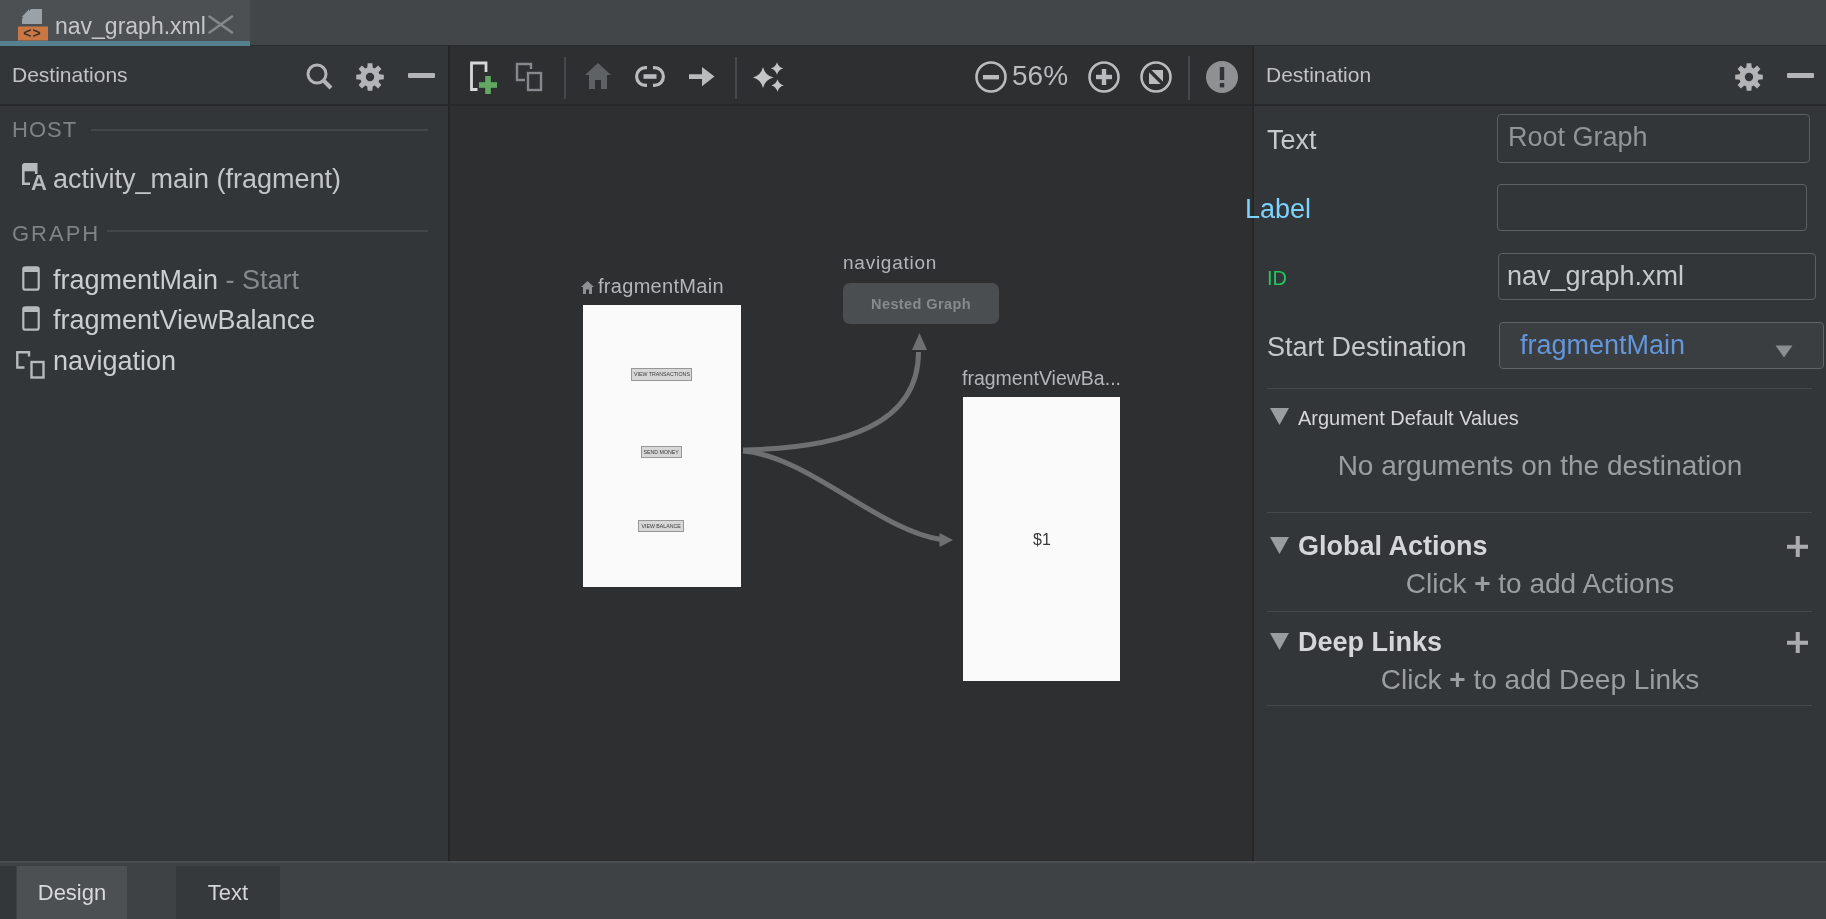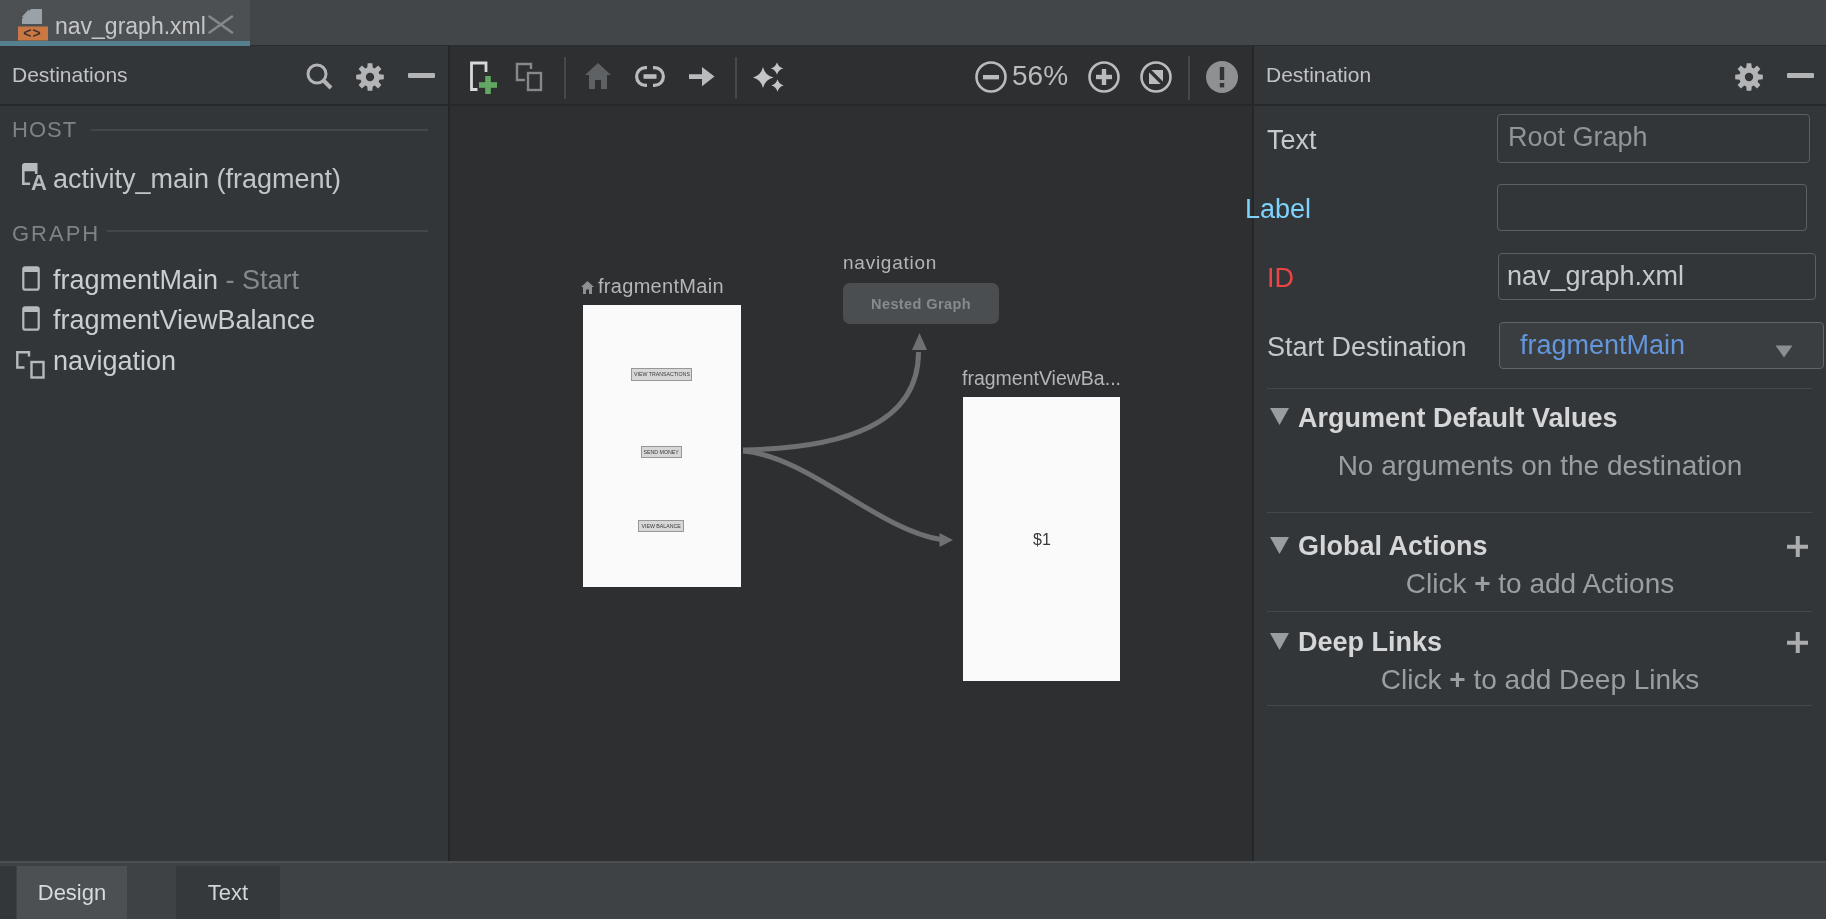--- a/index.html
+++ b/index.html
@@ -163,33 +163,33 @@
 <svg class="abs" style="left:1734px;top:62px" width="30" height="30" viewBox="0 0 30 30">
   <path d="M 12.25 5.59 L 12.67 1.19 L 17.33 1.19 L 17.75 5.59 L 19.70 6.40 L 23.12 3.59 L 26.41 6.88 L 23.60 10.30 L 24.41 12.25 L 28.81 12.67 L 28.81 17.33 L 24.41 17.75 L 23.60 19.70 L 26.41 23.12 L 23.12 26.41 L 19.70 23.60 L 17.75 24.41 L 17.33 28.81 L 12.67 28.81 L 12.25 24.41 L 10.30 23.60 L 6.88 26.41 L 3.59 23.12 L 6.40 19.70 L 5.59 17.75 L 1.19 17.33 L 1.19 12.67 L 5.59 12.25 L 6.40 10.30 L 3.59 6.88 L 6.88 3.59 L 10.30 6.40 Z" fill="#b2b4b6"></path>
   <circle cx="15" cy="15" r="4.2" fill="#333639"></circle>
 </svg>
 <div class="abs" style="left:1787px;top:73px;width:27px;height:5px;background:#b2b4b6;border-radius:1px"></div>
 
 <div class="abs" style="left:1267px;top:125px;font-size:27px;line-height:30px;color:#c6c9cc;">Text</div>
 <div class="abs" style="left:1497px;top:114px;width:301px;height:47px;border:1.5px solid #5c6063;border-radius:4px;line-height:45px;padding-left:10px;font-size:27px;color:#90959a;">Root Graph</div>
 <div class="abs" style="left:1245px;top:194px;font-size:27px;line-height:30px;color:#7dd3fc;">Label</div>
 <div class="abs" style="left:1497px;top:184px;width:308px;height:45px;border:1.5px solid #5c6063;border-radius:4px;"></div>
-<div class="abs" style="left:1267px;top:263px;font-size:27px;line-height:30px;color:#ef4444;">ID</div>
+<div class="abs" style="left:1267px;top:263px;font-size:20px;line-height:30px;color:#22c55e;">ID</div>
 <div class="abs" style="left:1498px;top:253px;width:308px;height:45px;border:1.5px solid #5c6063;border-radius:4px;line-height:45px;padding-left:8px;font-size:27px;color:#c6c9cc;">nav_graph.xml</div>
 <div class="abs" style="left:1267px;top:332px;font-size:27px;line-height:30px;color:#c6c9cc;">Start Destination</div>
 <div class="abs" style="left:1499px;top:322px;width:303px;height:45px;border:1.5px solid #606467;border-radius:4px;background:#3a3e41;line-height:45px;padding-left:20px;font-size:27px;color:#6496dc;">fragmentMain</div>
 <svg class="abs" style="left:1774px;top:344px" width="20" height="15" viewBox="0 0 20 15">
       <path d="M1.5 1.5 L18.5 1.5 L10 13.5 Z" fill="#8a8e91"></path>
     </svg>
 
 <div class="abs" style="left:1267px;top:388px;width:545px;height:1px;background:#46494c"></div>
 <svg class="abs" style="left:1269px;top:407px" width="21" height="19" viewBox="0 0 21 19">
       <path d="M1 1 L20 1 L10.5 18 Z" fill="#9a9da0"></path>
     </svg>
-<div class="abs" style="left:1298px;top:403px;font-size:27px;line-height:30px;font-weight:bold;color:#d4d6d8;">Argument Default Values</div>
+<div class="abs" style="left:1298px;top:403px;font-size:20px;line-height:30px;font-weight:normal;color:#d4d6d8;">Argument Default Values</div>
 <div class="abs ctr" style="left:1254px;top:450px;width:572px;height:32px;font-size:28px;color:#9b9ea1;">No arguments on the destination</div>
 
 <div class="abs" style="left:1267px;top:512px;width:545px;height:1px;background:#46494c"></div>
 <svg class="abs" style="left:1269px;top:536px" width="21" height="19" viewBox="0 0 21 19">
       <path d="M1 1 L20 1 L10.5 18 Z" fill="#9a9da0"></path>
     </svg>
 <div class="abs" style="left:1298px;top:531px;font-size:27px;line-height:30px;font-weight:bold;color:#d4d6d8;">Global Actions</div>
 <svg class="abs" style="left:1787px;top:536px" width="21" height="21" viewBox="0 0 24 24">
       <g fill="#aaacae">
         <rect x="10" y="0" width="4.6" height="24"></rect>

